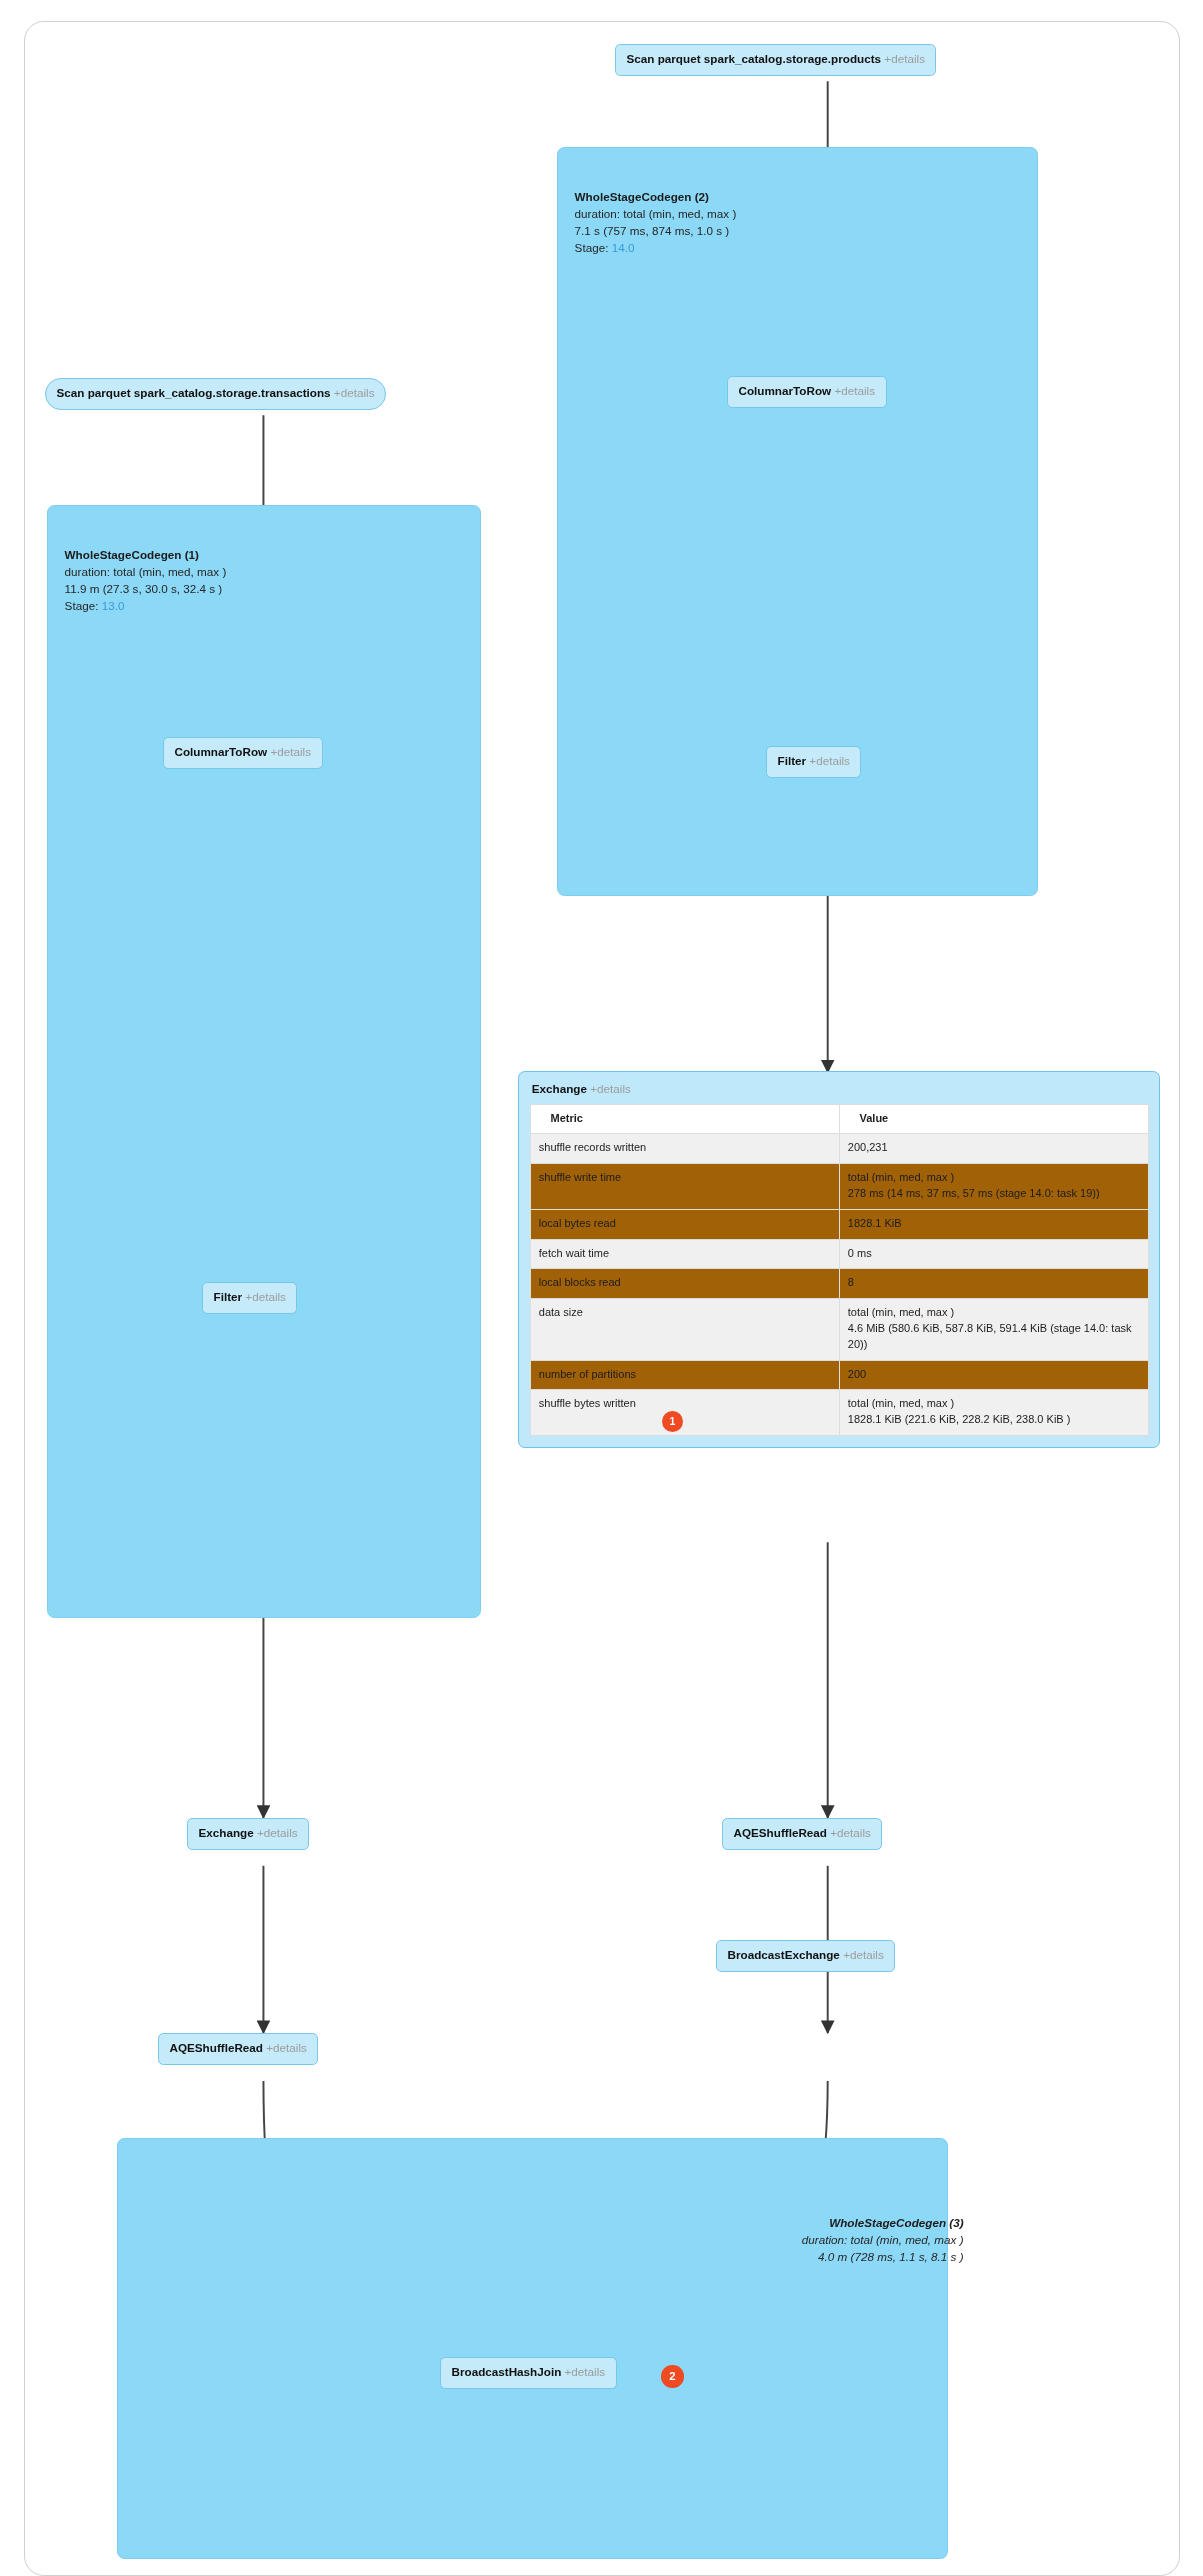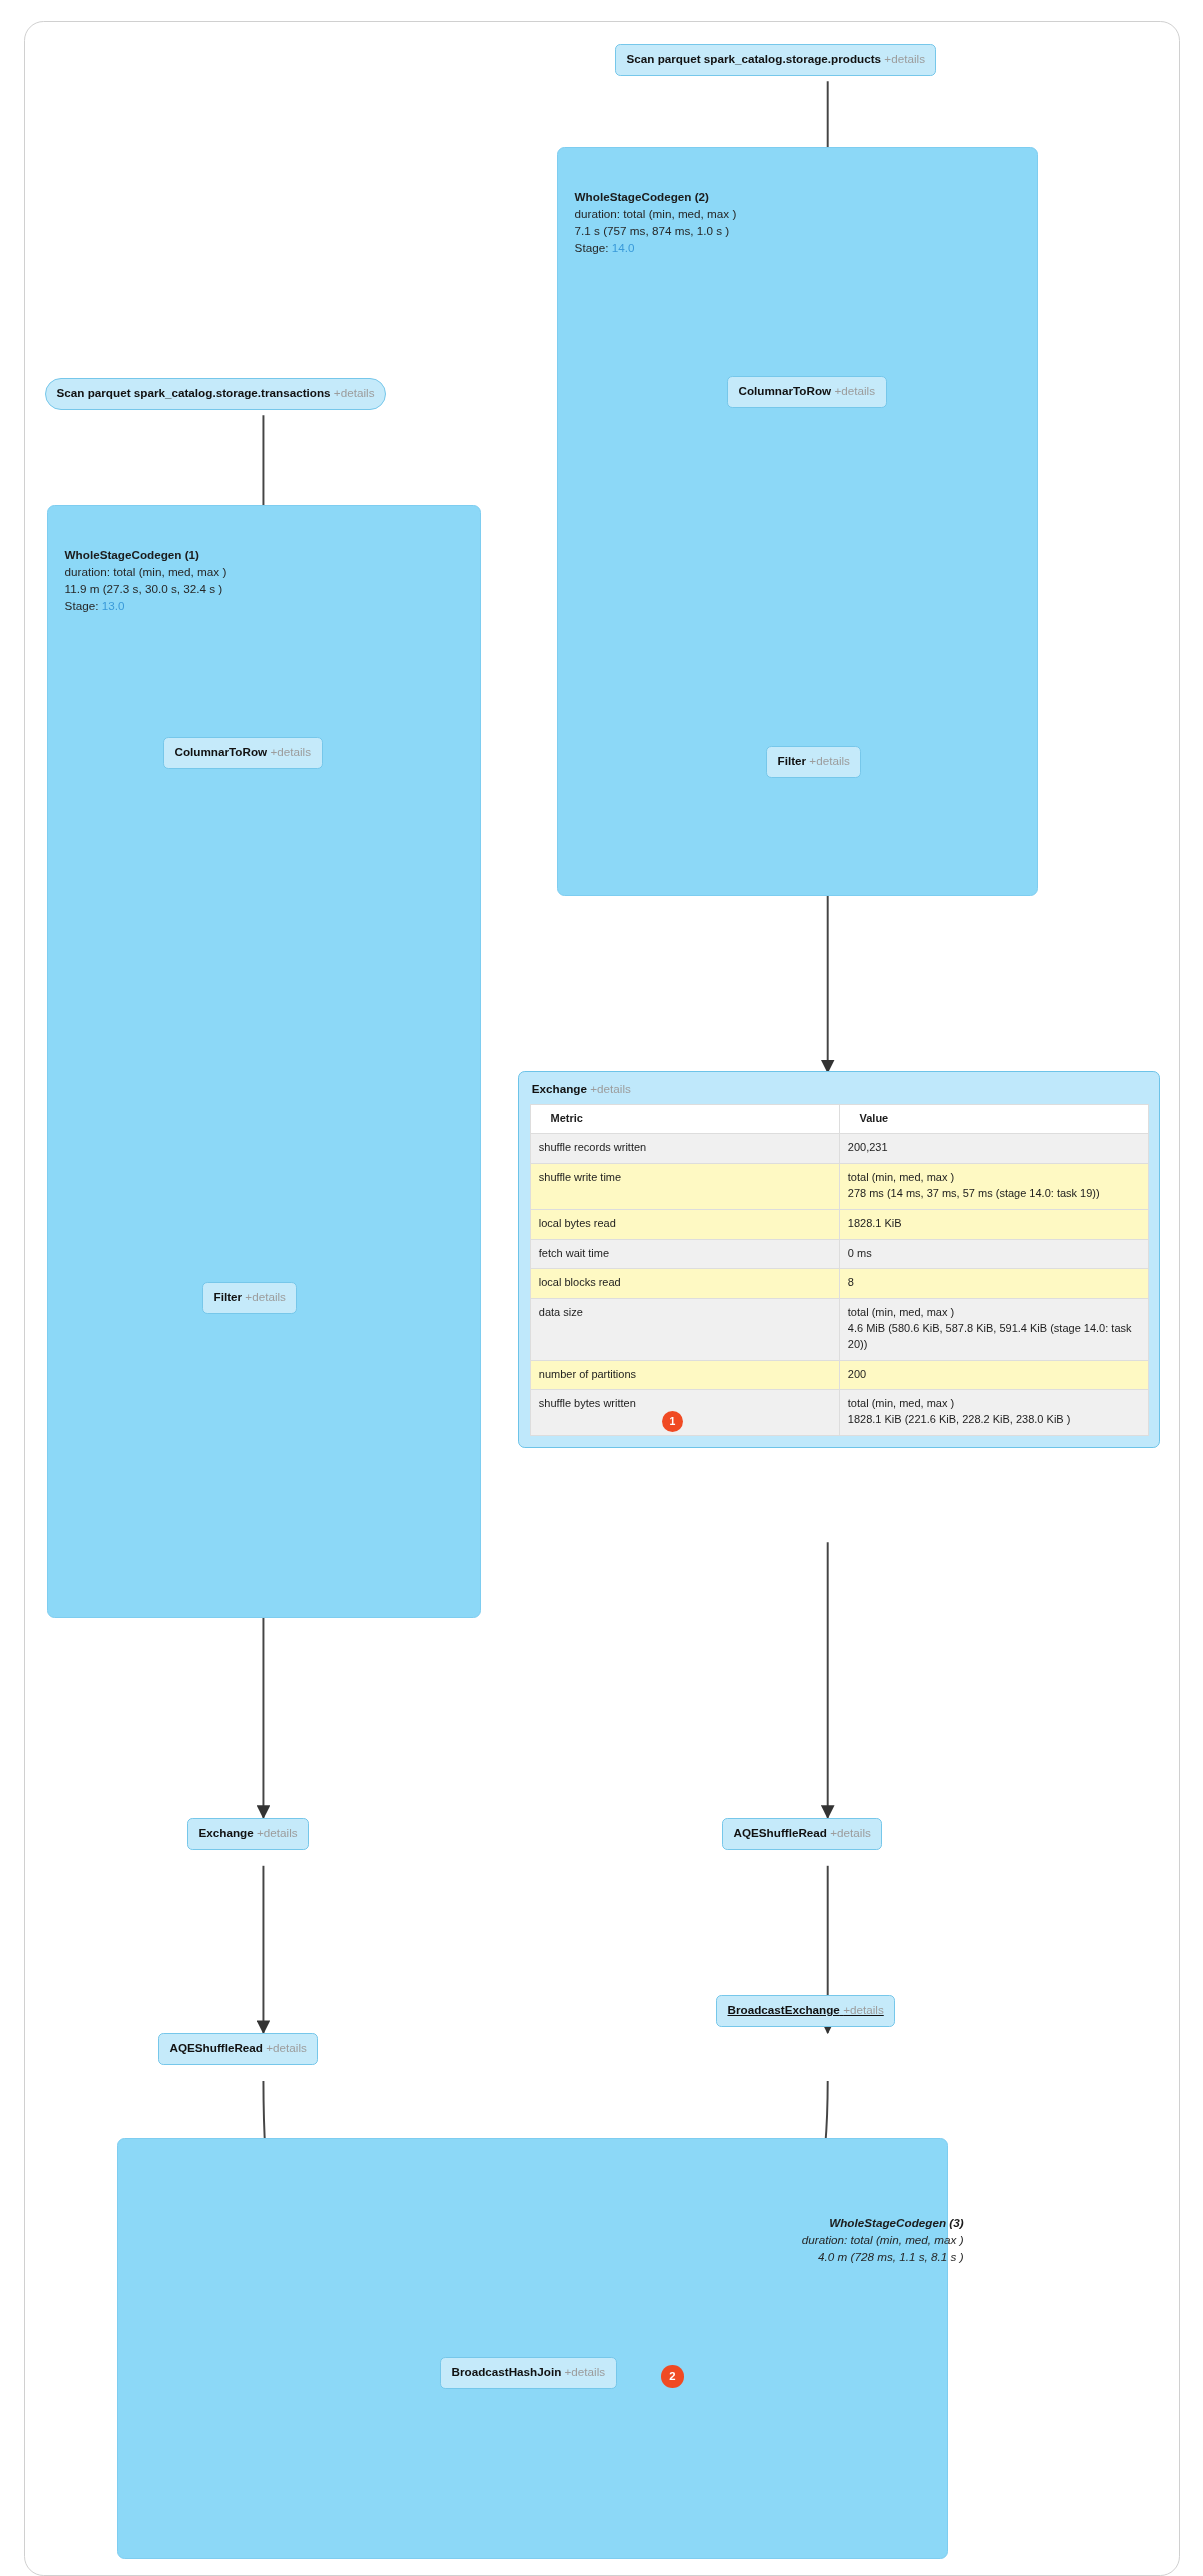--- a/index.html
+++ b/index.html
@@ -102,21 +102,21 @@
   table.metrics th, table.metrics td {
     border: 0.8px solid #dddddd;
     padding: 6px 7.5px 6.8px 8.3px;
     text-align: left;
     vertical-align: top;
     line-height: 1.45;
     font-weight: normal;
   }
   table.metrics th { font-weight: bold; background: #ffffff; padding-left: 20px; }
   table.metrics tr.odd td { background: #f0f0f0; }
-  table.metrics tr.even td { background: #fef9c3; }
+  table.metrics tr.even td { background: #a16207; }
   table.metrics td.k { width: 167px; }
   .mline { display: block; }
 
   
   .badge {
     position: absolute;
     background: #F04A23;
     color: #ffffff;
     border-radius: 50%;
     font-size: 10.5px;
@@ -314,21 +314,21 @@
   <div class="node" style="left:722px; top:1818px;">
     <span class="nm">AQEShuffleRead</span>
     <span class="det">+details</span>
   </div>
 
   <div class="node" style="left:158px; top:2033px;">
     <span class="nm">AQEShuffleRead</span>
     <span class="det">+details</span>
   </div>
 
-  <div class="node" style="left:716px; top:1995px;text-decoration:underline;">
+  <div class="node" style="left:716px; top:1940px;">
     <span class="nm">BroadcastExchange</span>
     <span class="det">+details</span>
   </div>
 
   <div class="node" style="left:440px; top:2357px;">
     <span class="nm">BroadcastHashJoin</span>
     <span class="det">+details</span>
   </div>
   <div class="badge-inline" style="left:661px; top:2365px;">2</div>
 

